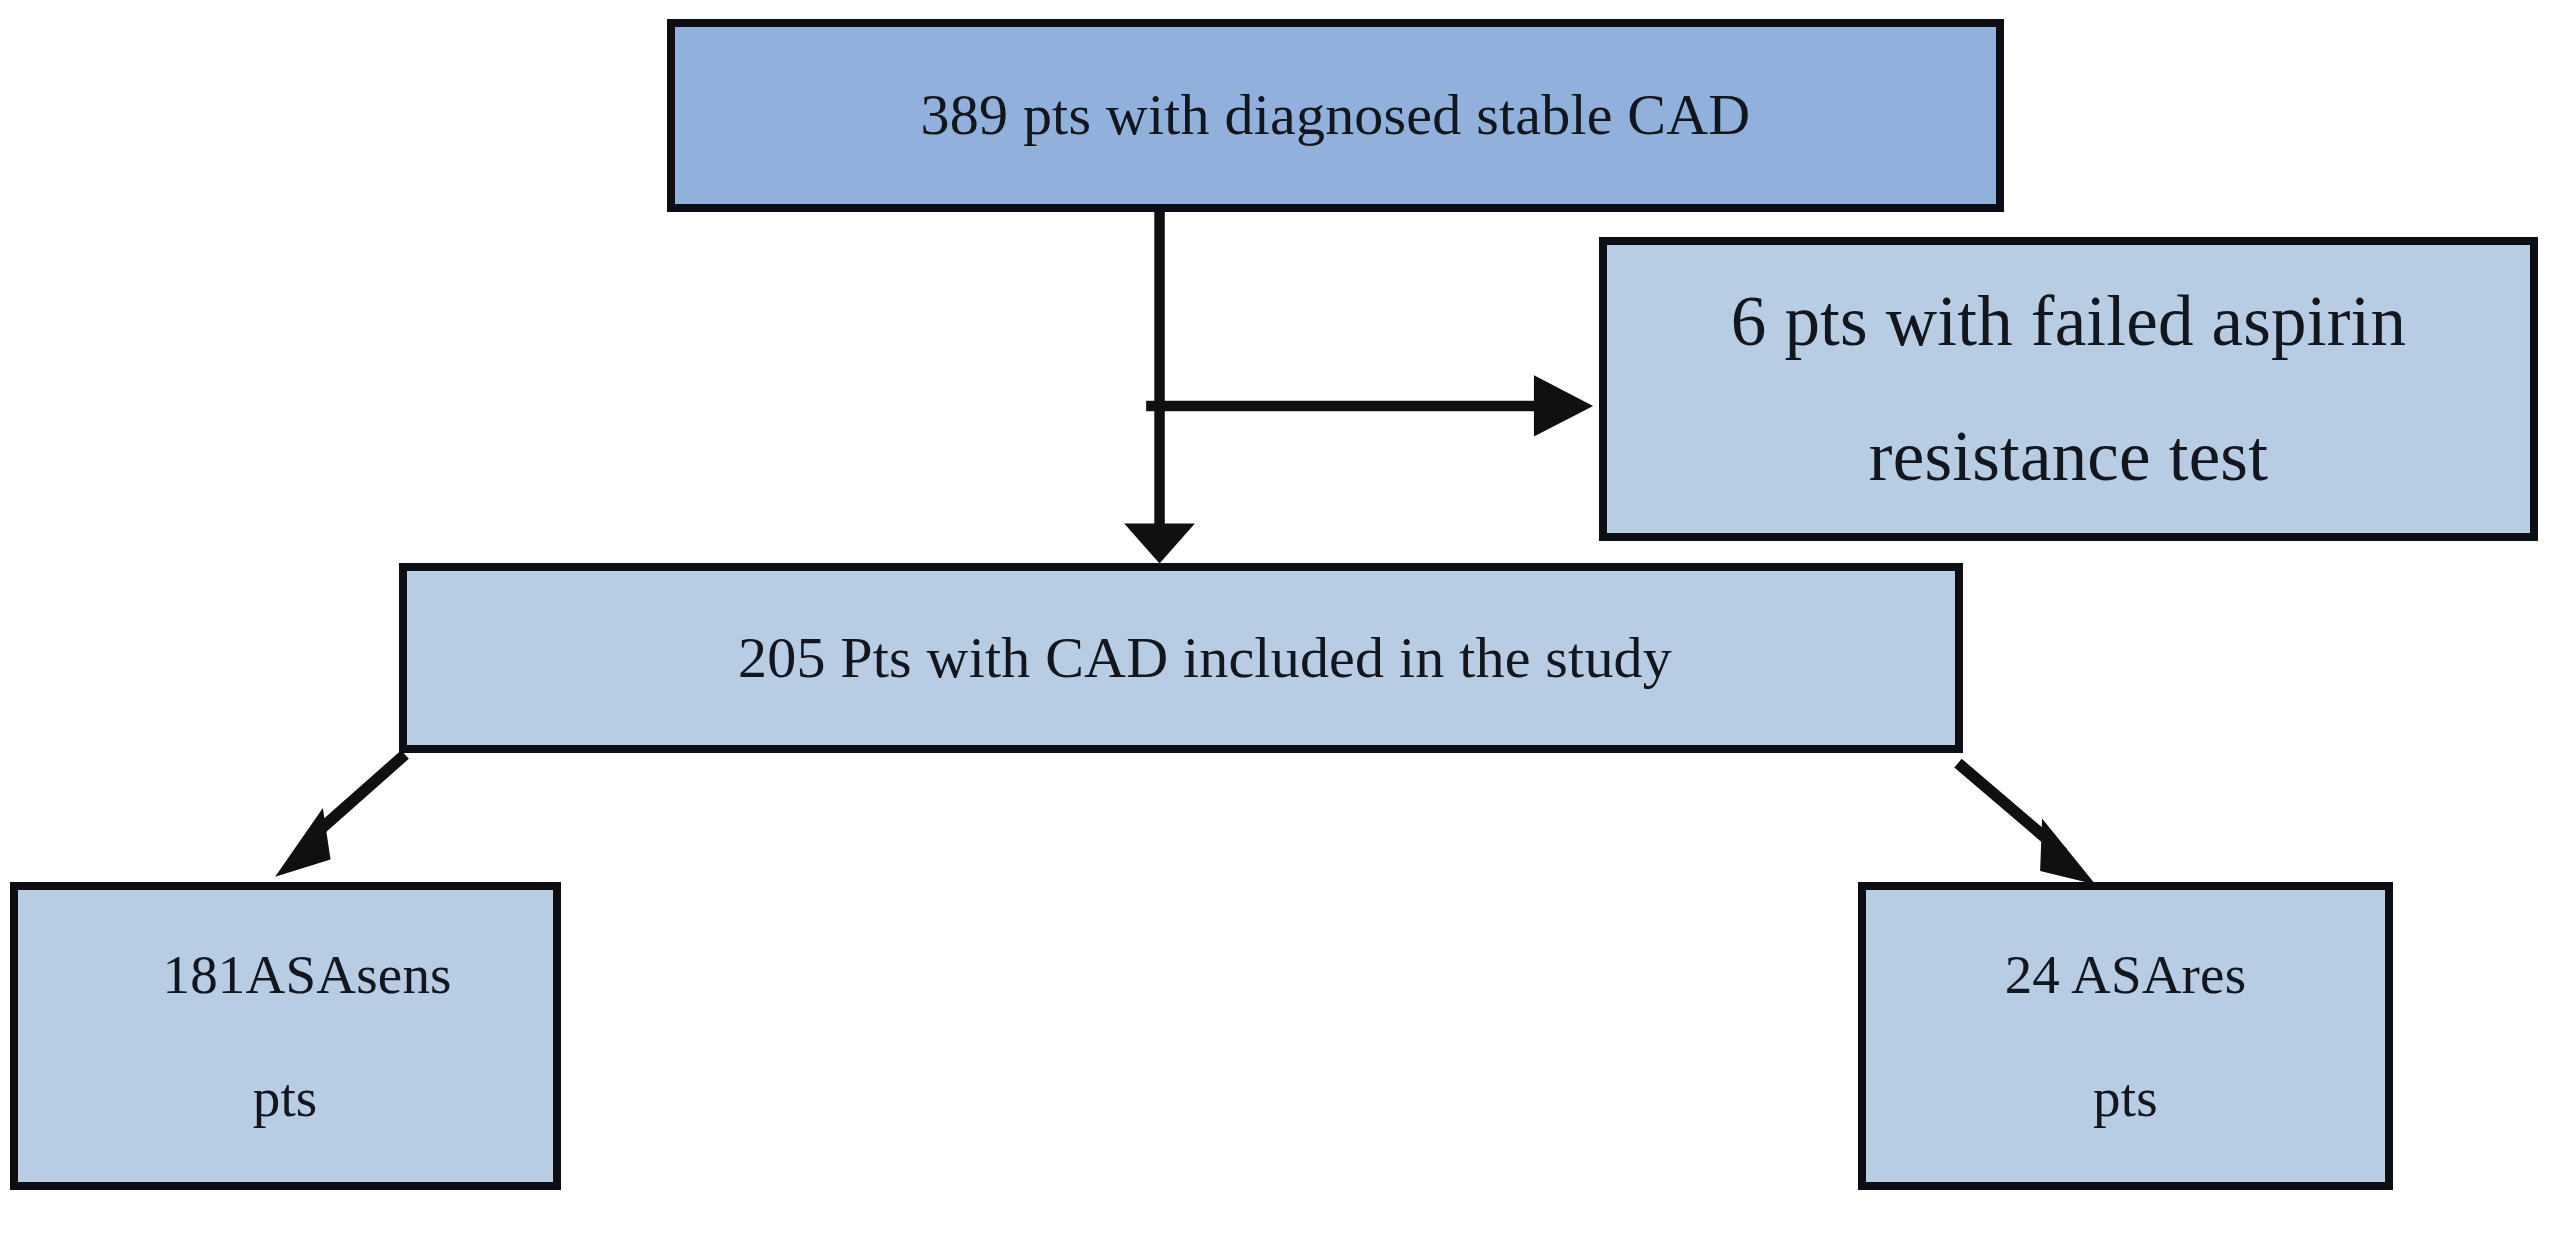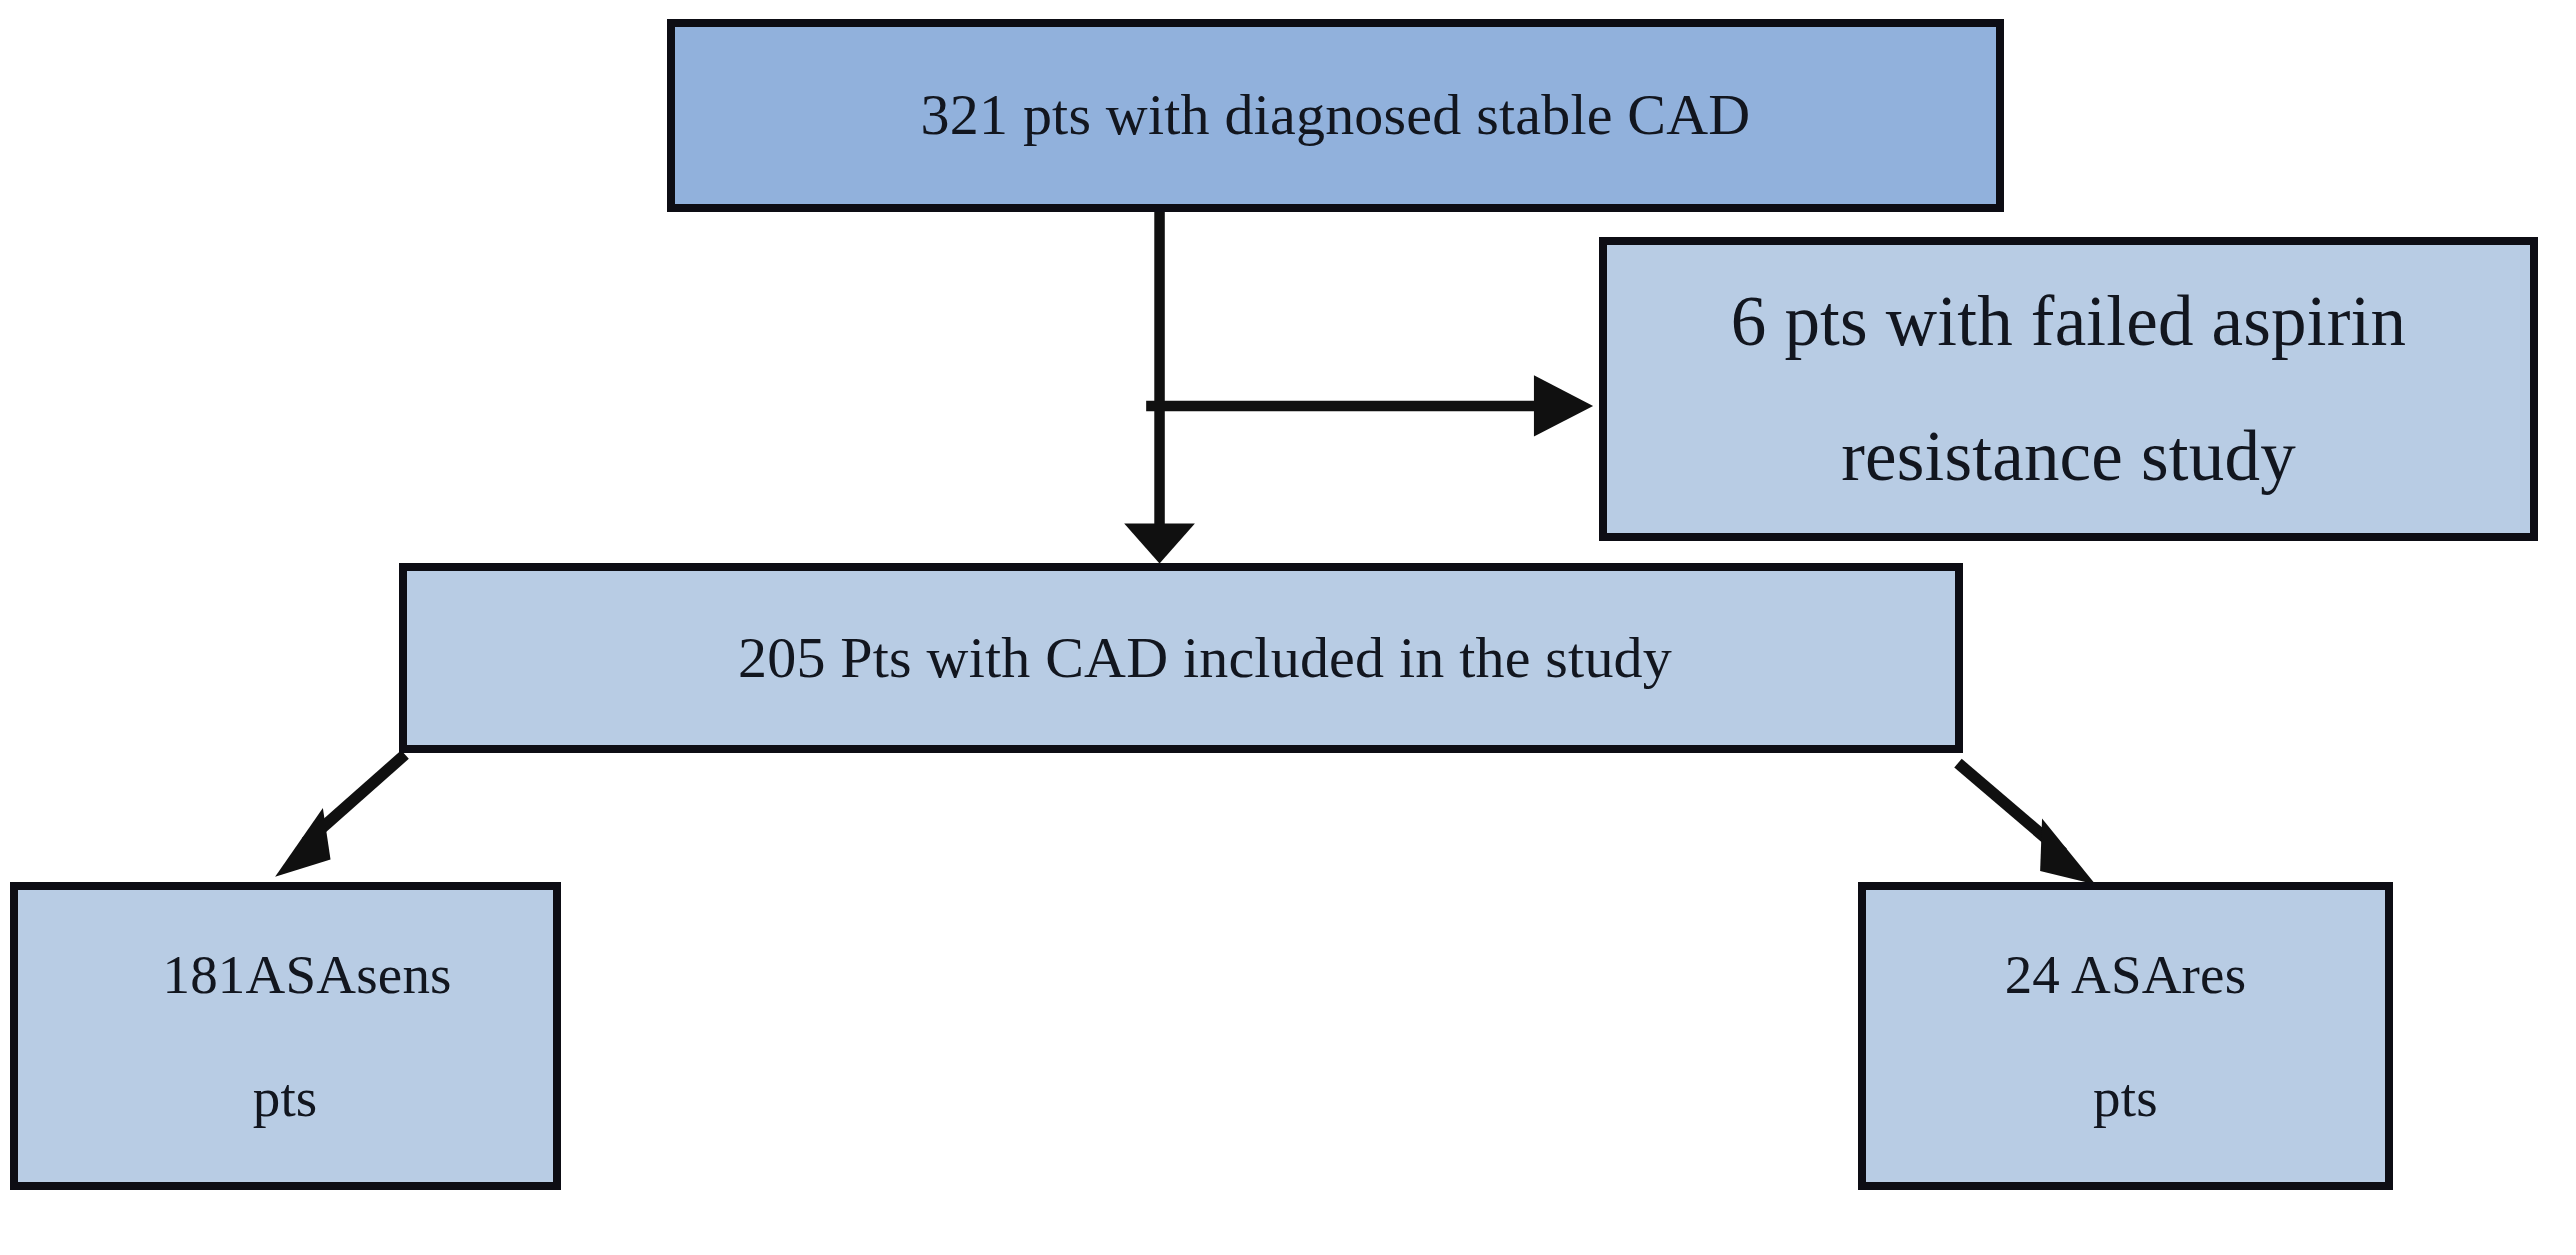--- a/index.html
+++ b/index.html
@@ -121,26 +121,26 @@
       <polygon points="338,846 346,900 288,918" fill="#101010"></polygon>
     </g>
 
     <g>
       <line x1="2050" y1="799" x2="2160" y2="893" stroke="#101010" stroke-width="12"></line>
       <polygon points="2138,857 2136,912 2194,926" fill="#101010"></polygon>
     </g>
   </svg>
 
   <div class="flow-box" id="box-top">
-    <span class="line">321 pts with diagnosed stable CAD</span>
+    <span class="line">389 pts with diagnosed stable CAD</span>
   </div>
 
   <div class="flow-box" id="box-excluded">
     <span class="line">6 pts with failed aspirin</span>
-    <span class="line">resistance study</span>
+    <span class="line">resistance test</span>
   </div>
 
   <div class="flow-box" id="box-included">
     <span class="line">205 Pts with CAD included in the study</span>
   </div>
 
   <div class="flow-box" id="box-sens">
     <span class="line">181ASAsens</span>
     <span class="line">pts</span>
   </div>

